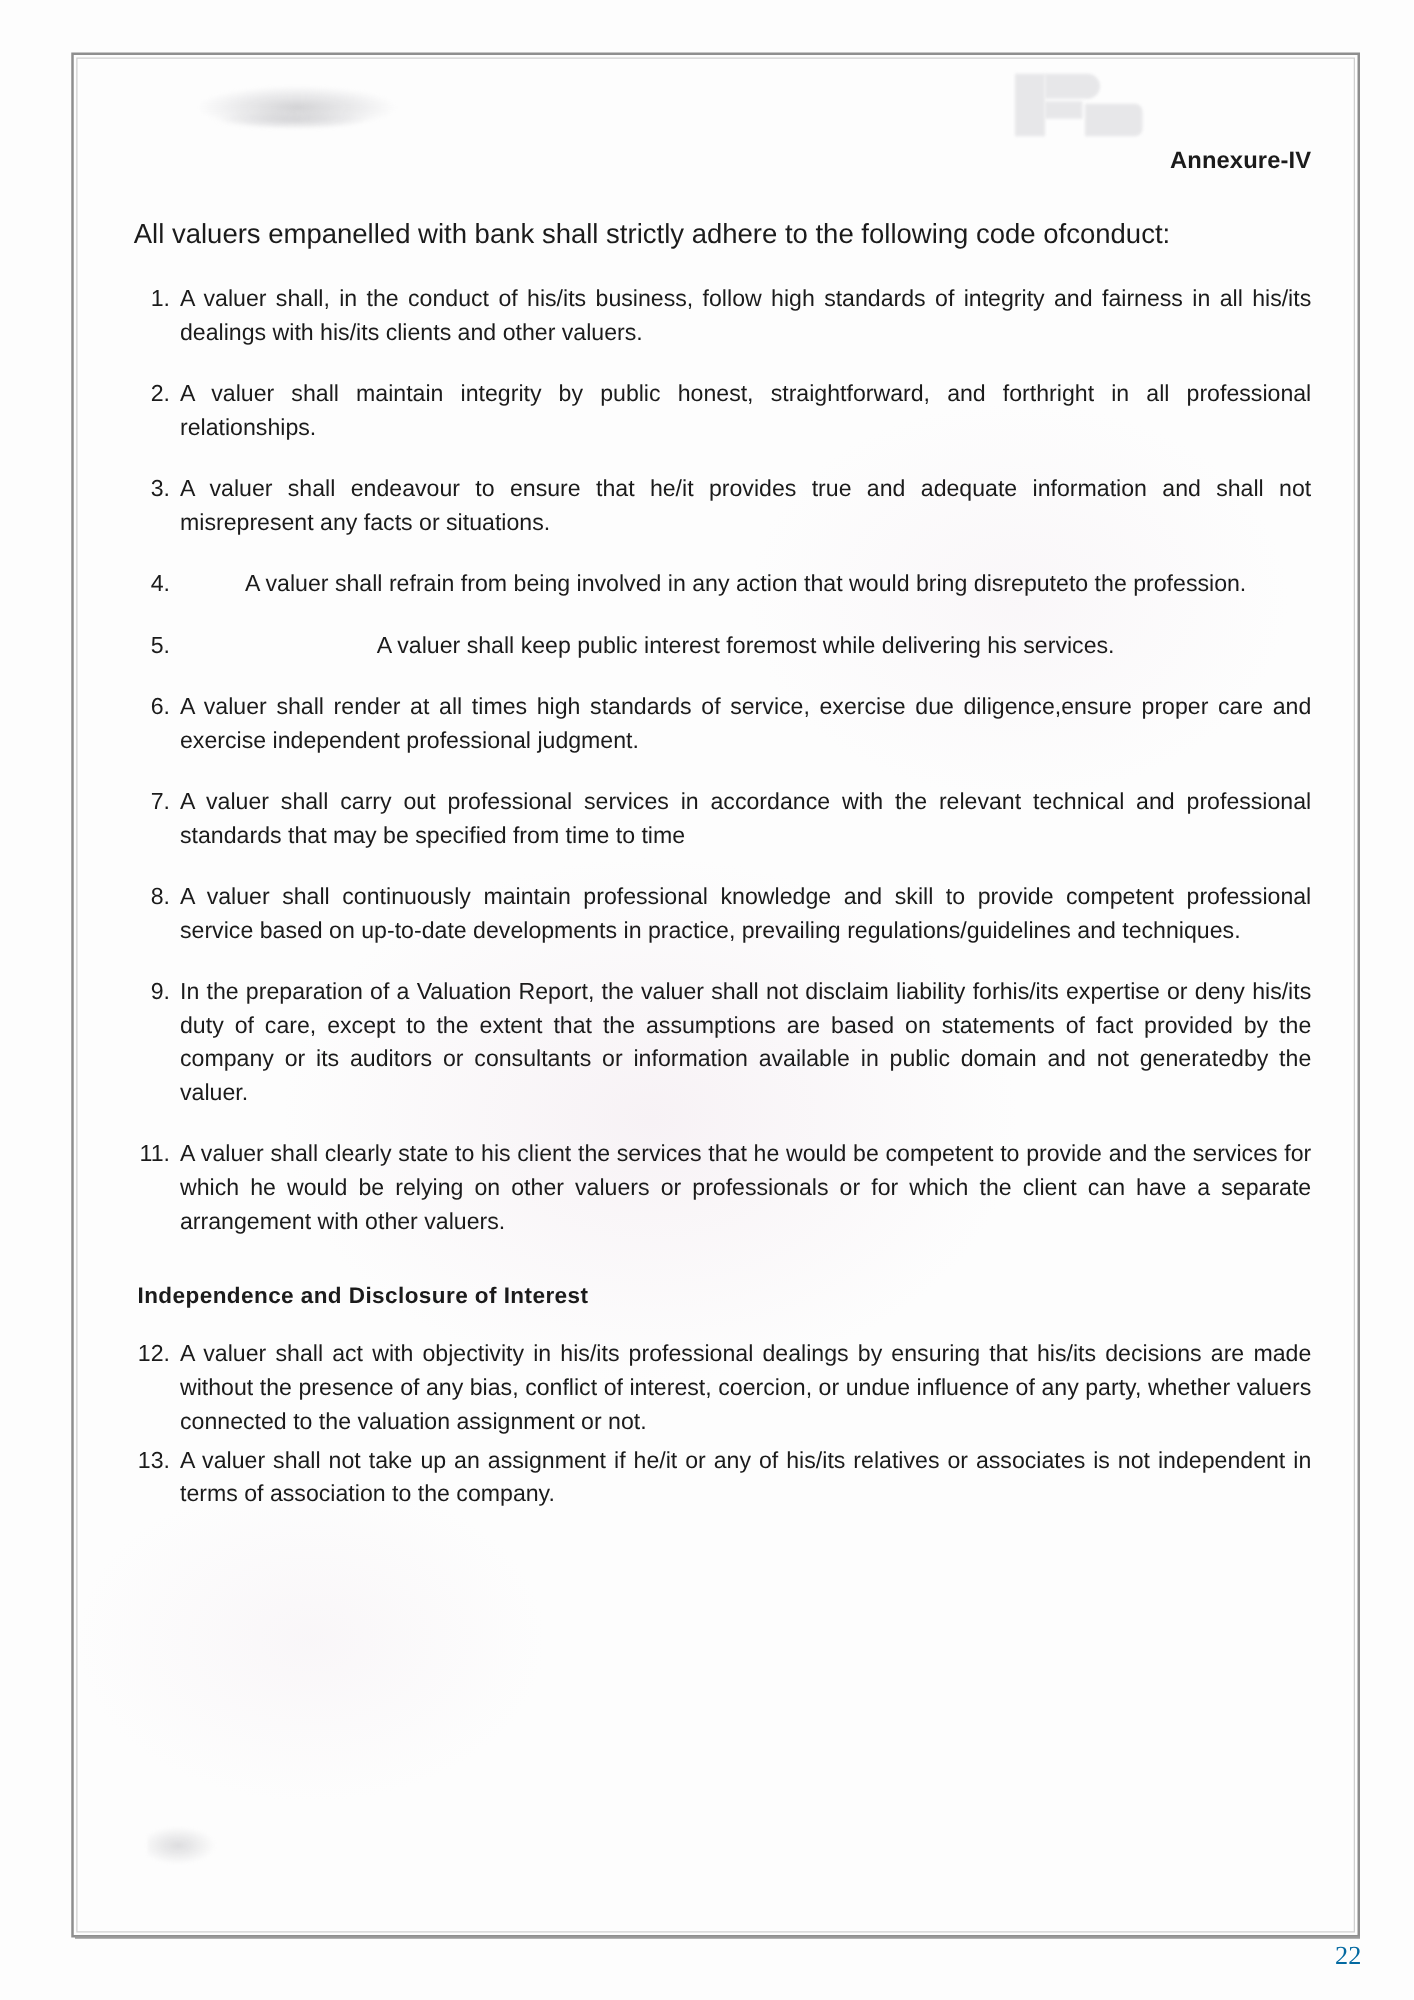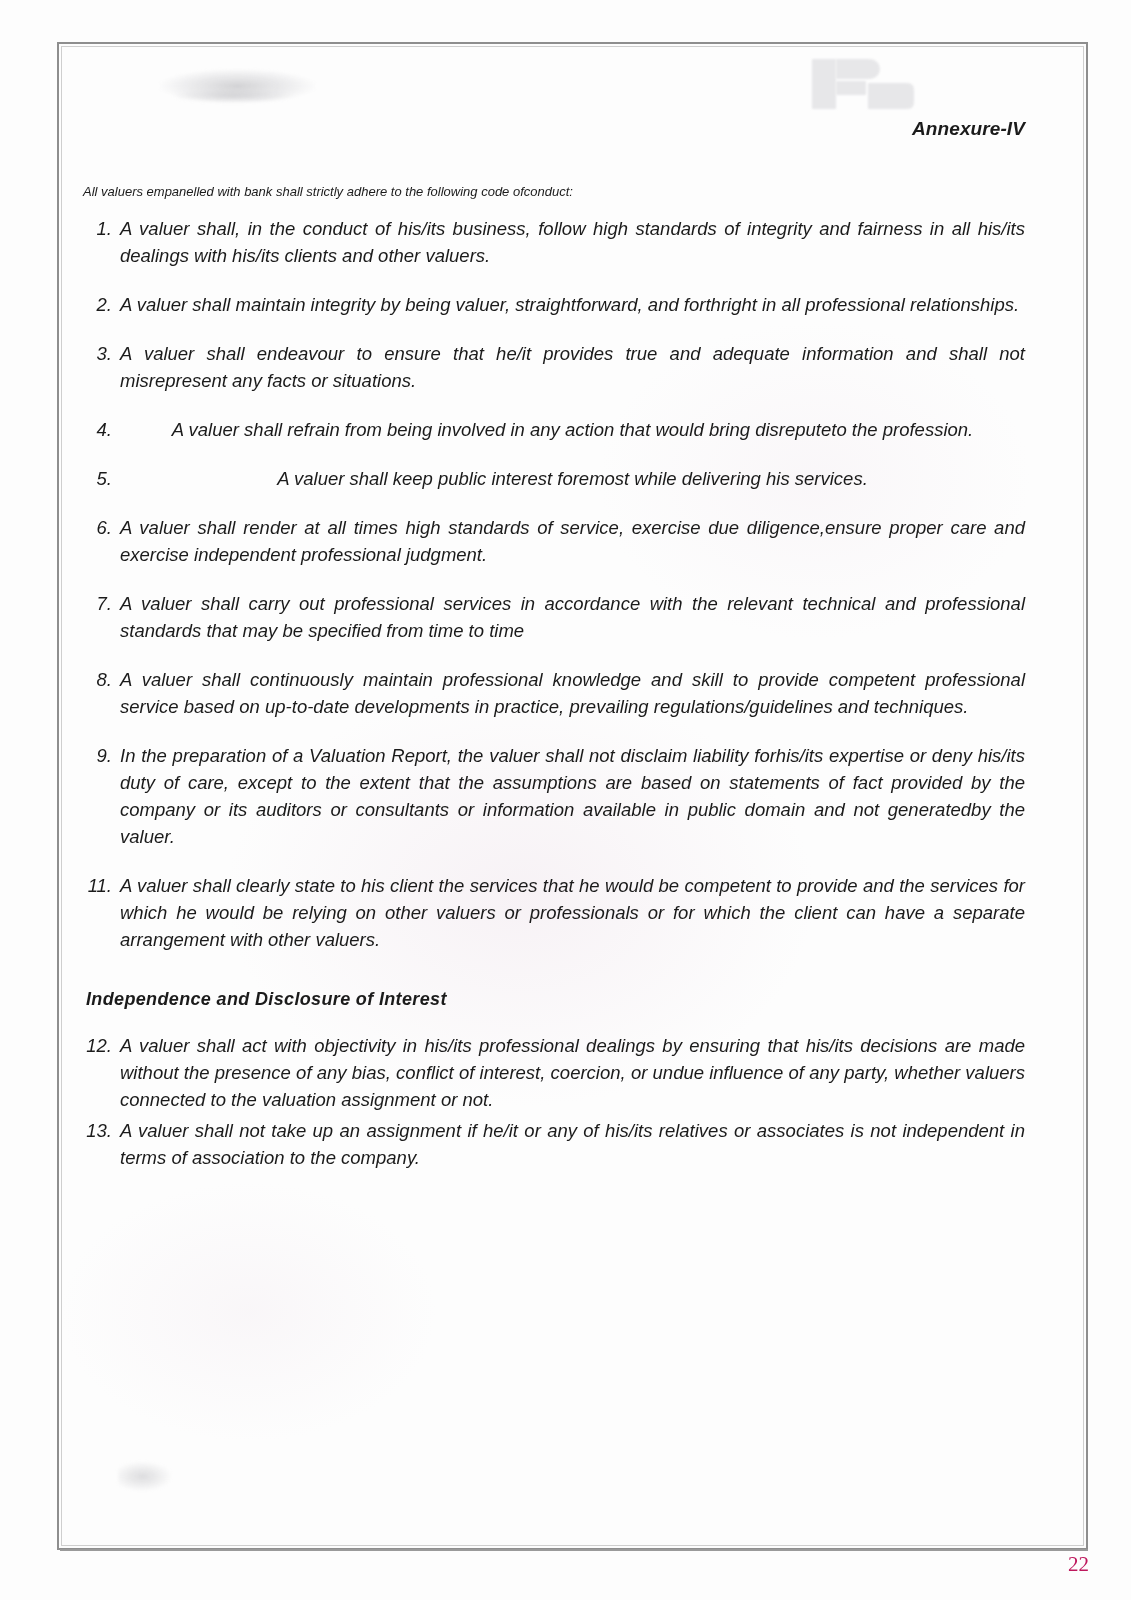--- a/index.html
+++ b/index.html
@@ -97,47 +97,46 @@
     width: 110px;
     height: 46px;
     background: radial-gradient(ellipse 40px 20px at 22% 40%, rgba(188,188,192,0.5) 0%, rgba(255,255,255,0) 76%);
     filter: blur(1.4px);
     pointer-events: none;
   }
 
   
   .content {
     position: absolute;
-    left: 83px;
+    left: 107px;
     top: 118px;
     width: 942px;
-    font-style: italic;
   }
 
   .annexure-label {
     text-align: right;
     font-weight: bold;
     font-size: 19px;
     letter-spacing: 0.1px;
     line-height: 1.2;
   }
 
   .doc-title {
     text-align: center;
     font-weight: bold;
     font-size: 19.5px;
     letter-spacing: 0.1px;
     margin-top: -4px;
     margin-bottom: 0;
   }
 
   .intro {
-    font-size: 13px;
+    font-size: 22px;
     line-height: 1.45;
-    margin-top: 42px;
+    margin-top: 30px;
   }
 
   .section-heading {
     font-weight: bold;
     font-size: 18px;
     letter-spacing: 0.35px;
     margin-top: 30px;
     margin-bottom: 2px;
   }
   .section-heading.spaced-before { margin-top: 36px; }
@@ -184,21 +183,21 @@
     width: 1028px;
     height: 2px;
     background: #9a9a9a;
   }
   .page-number {
     position: absolute;
     right: 42px;
     top: 1552px;
     font-family: "Liberation Serif", serif;
     font-size: 21px;
-    color: #be185d;
+    color: #0369a1;
   }
 </style>
 </head>
 <body>
 
 <div class="page-sheet">
   <div class="scan-tint"></div>
 
   <div class="page-frame"></div>
 
@@ -221,21 +220,21 @@
     <p class="intro">All valuers empanelled with bank shall strictly adhere to the following code ofconduct:</p>
 
 
     <ol class="clause-list">
       <li class="clause first">
         <span class="clause-num">1.</span>
         <span class="clause-body">A valuer shall, in the conduct of his/its business, follow high standards of integrity and fairness in all his/its dealings with his/its clients and other valuers.</span>
       </li>
       <li class="clause">
         <span class="clause-num">2.</span>
-        <span class="clause-body">A valuer shall maintain integrity by being valuer, straightforward, and forthright in all professional relationships.</span>
+        <span class="clause-body">A valuer shall maintain integrity by public honest, straightforward, and forthright in all professional relationships.</span>
       </li>
       <li class="clause">
         <span class="clause-num">3.</span>
         <span class="clause-body">A valuer shall endeavour to ensure that he/it provides true and adequate information and shall not misrepresent any facts or situations.</span>
       </li>
       <li class="clause">
         <span class="clause-num">4.</span>
         <span class="clause-body flush">A valuer shall refrain from being involved in any action that would bring disreputeto the profession.</span>
       </li>
       <li class="clause">

